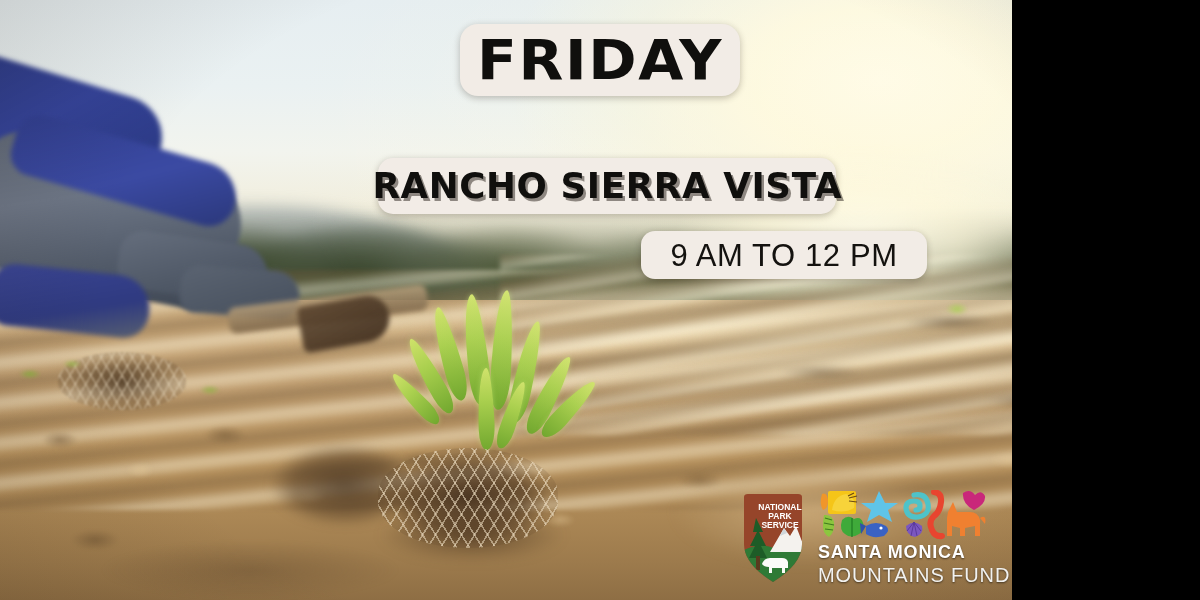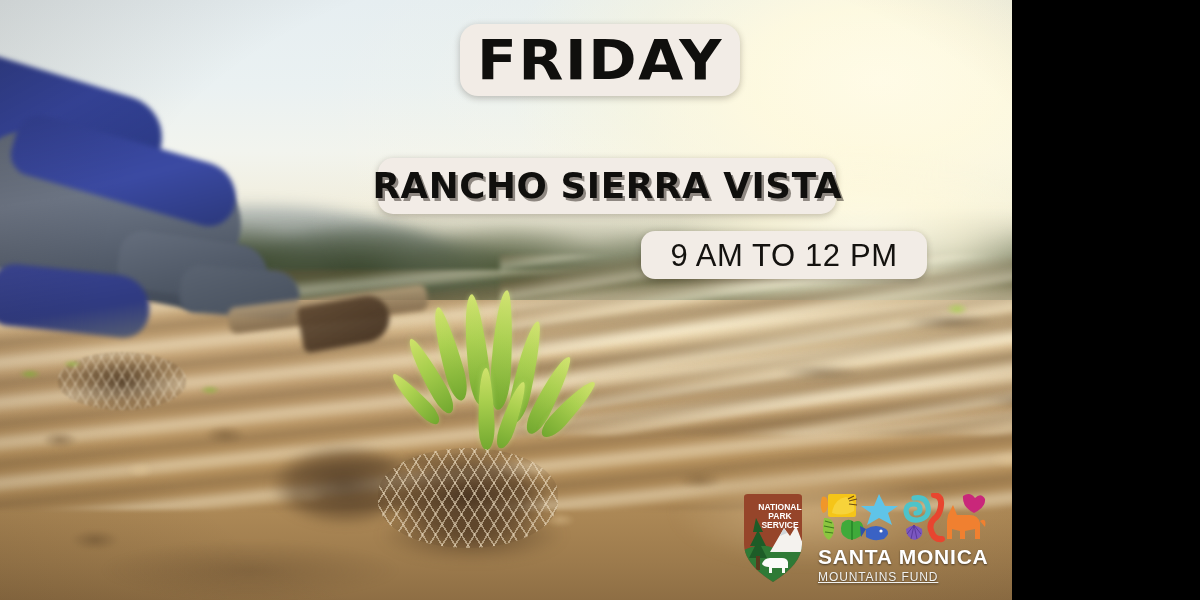--- a/index.html
+++ b/index.html
@@ -323,30 +323,29 @@
   .logos {
     position:absolute; left:740px; top:486px;
     width:250px; height:104px;
     display:flex; align-items:center; gap:12px;
   }
   .nps { width:66px; height:92px; flex:0 0 auto; }
   .smmf { display:flex; flex-direction:column; gap:3px; }
   .smmf-icons { width:170px; height:50px; }
   .smmf-l1 {
     font-family:"Liberation Sans", sans-serif;
-    font-weight:700; font-size:21px; letter-spacing:.8px;
+    font-weight:700; font-size:18px; letter-spacing:.8px;
     color:#ffffff; line-height:1.05; white-space:nowrap;
     text-shadow:0 1px 2px rgba(0,0,0,.55);
   }
   .smmf-l2 {
     font-family:"Liberation Sans", sans-serif;
-    font-weight:400; font-size:12px; letter-spacing:.9px;
+    font-weight:400; font-size:20px; letter-spacing:.9px;
     color:#f2f2f0; line-height:1.05; white-space:nowrap;
     text-shadow:0 1px 2px rgba(0,0,0,.55);
-    text-decoration:underline;
   }
 </style>
 </head>
 <body>
 
 <div class="banner">
 
   <div class="photo">
     <div class="sky"></div>
     <div class="ridge-far"></div>

